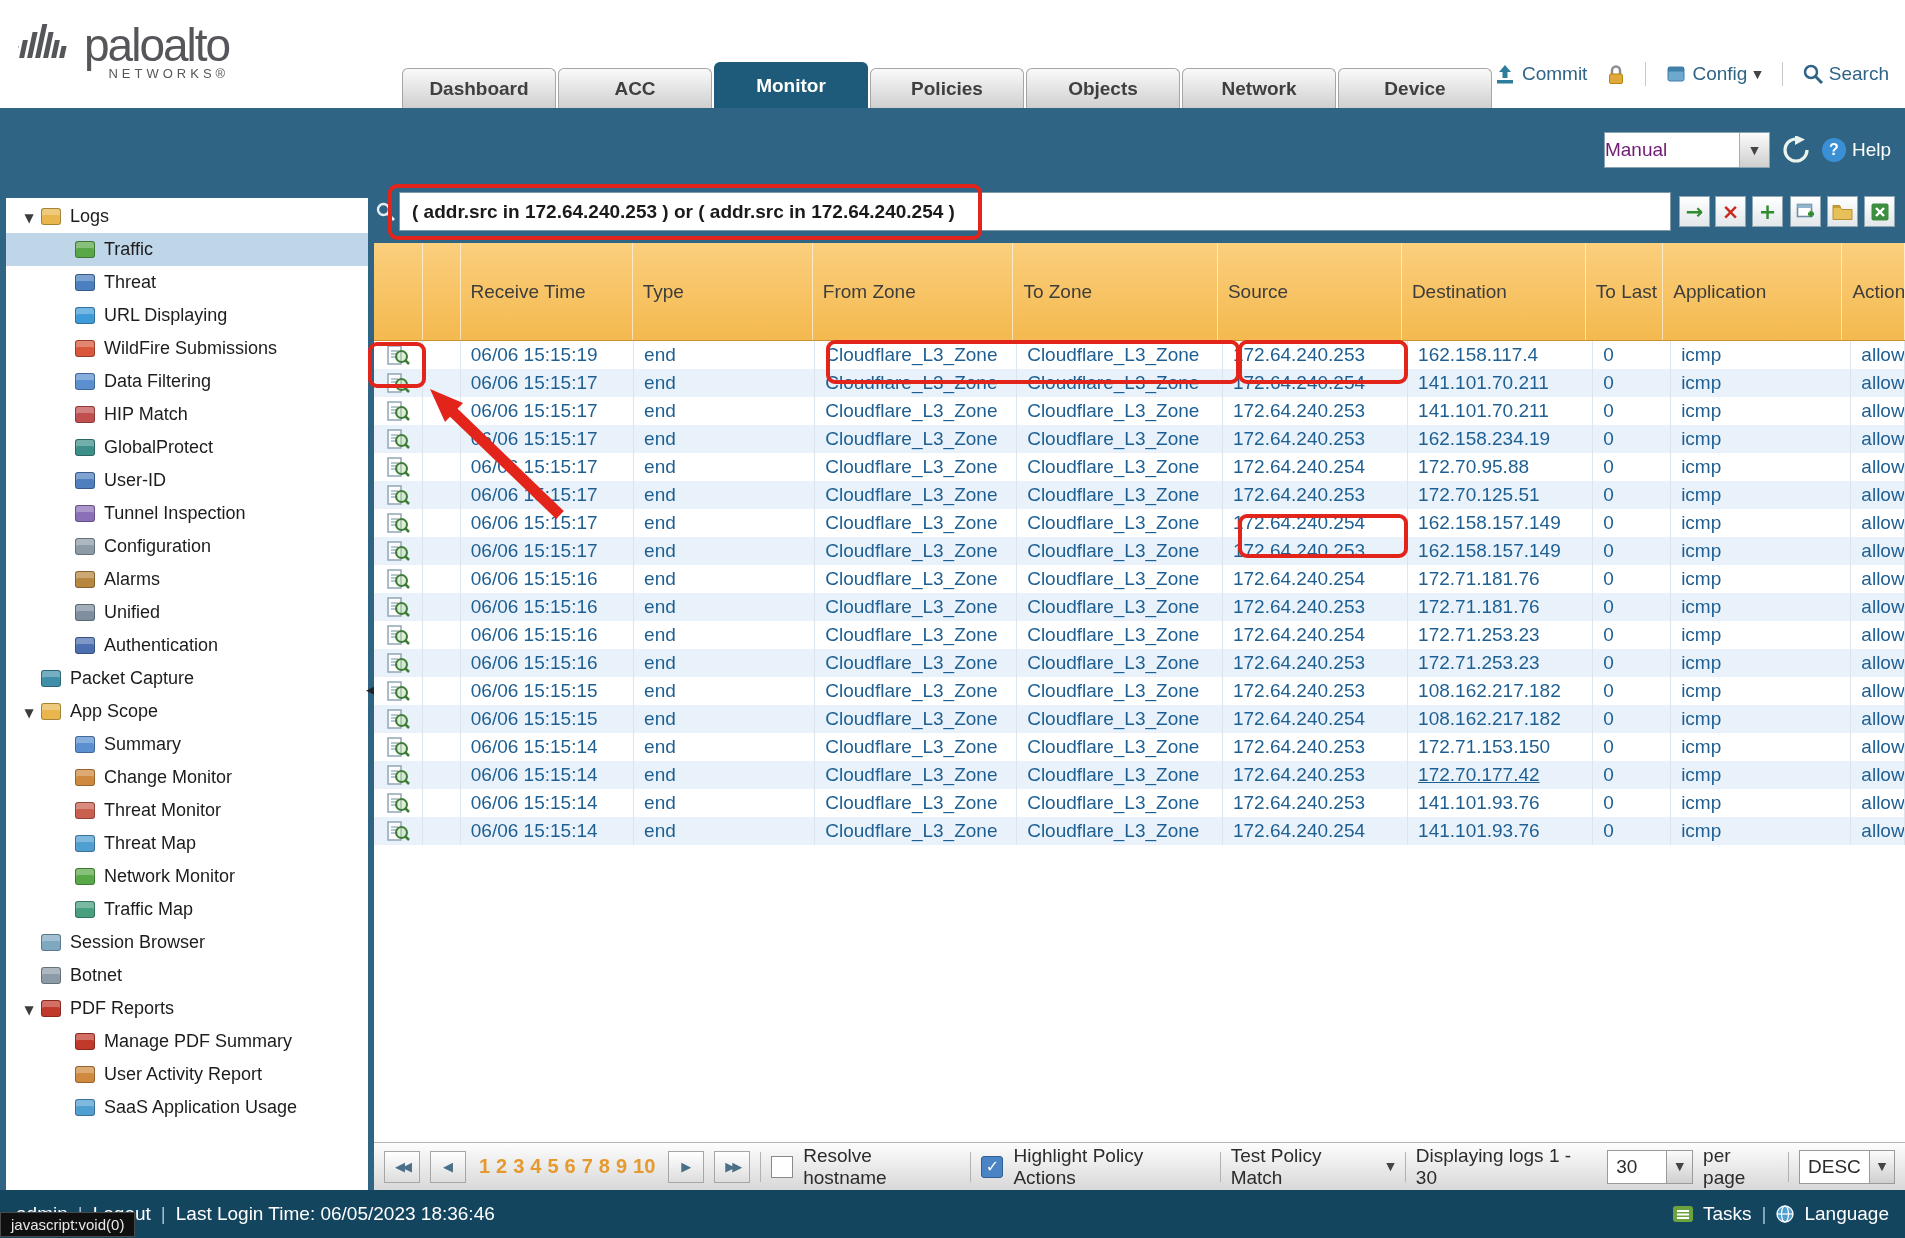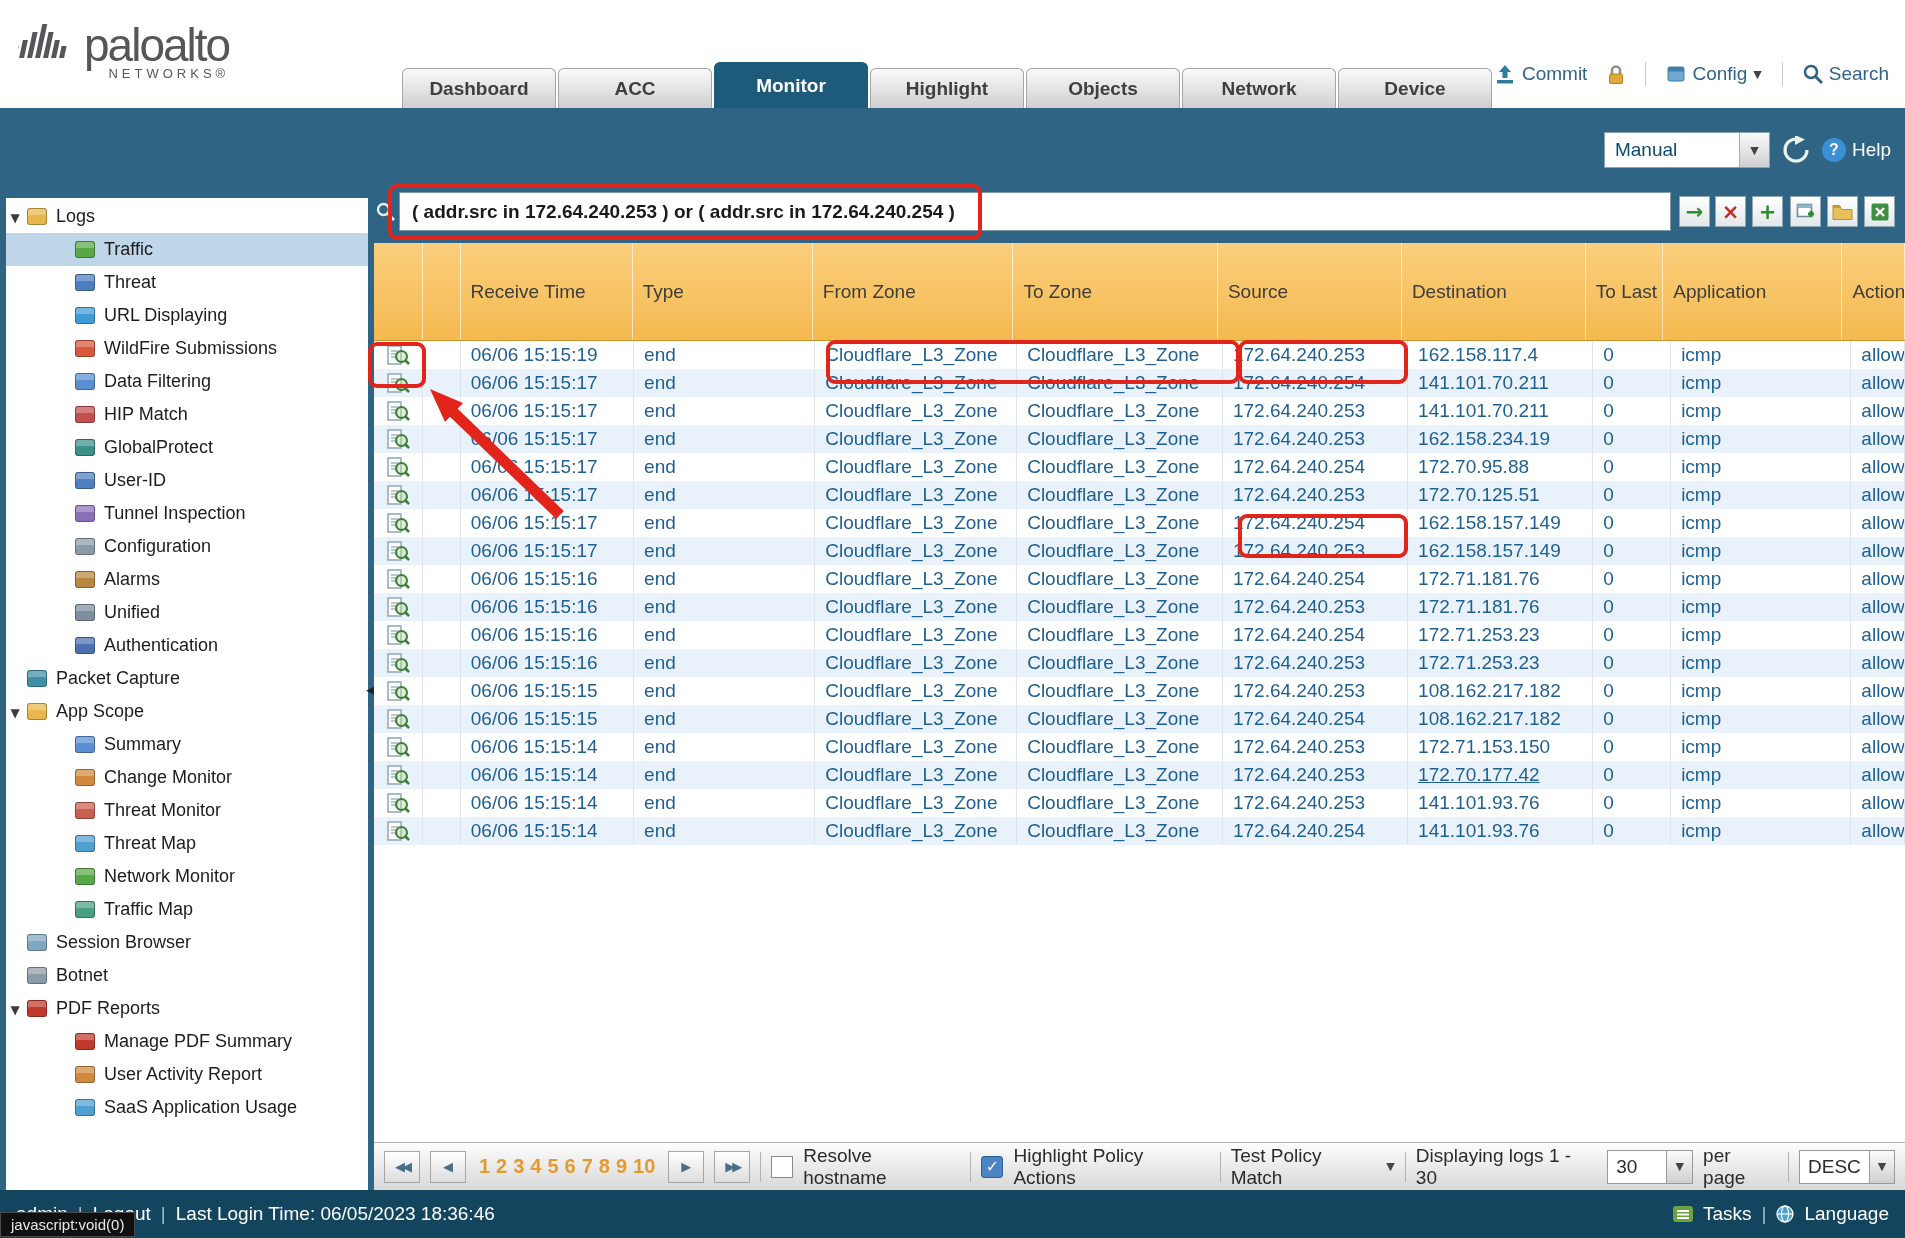--- a/index.html
+++ b/index.html
@@ -16,31 +16,31 @@
        border:1px solid #a6a6a6;border-bottom:none;border-radius:6px 6px 0 0;font-weight:bold;color:#3f3f3f;cursor:pointer}
   .tab.active{background:#1E5B7B;border-color:#1E5B7B;color:#fff;height:46px;line-height:46px}
   .hdr-actions{position:absolute;right:16px;top:62px;display:flex;align-items:center;gap:20px;color:#2F6487;font-size:19px}
   .hdr-actions .grp{display:flex;align-items:center;gap:6px;cursor:pointer}
   .vline{width:1px;height:24px;background:#c9c9c9}
   .caret{font-family:"DejaVu Sans",sans-serif;font-size:11px;color:#444}
 
   
   .refresh-row{position:absolute;top:132px;right:14px;display:flex;align-items:center;gap:12px}
   .manual-select{width:166px;height:36px;background:#fff;border:1px solid #88A2B2;display:flex;align-items:center;cursor:pointer}
-  .manual-select .val{flex:1;padding-left:10px;color:#0c4a6e}
+  .manual-select .val{flex:1;color:#701a75}
   .manual-select .btn{width:30px;height:34px;background:linear-gradient(#fbfbfb,#cfcfcf);border-left:1px solid #9ab0bf;
        display:flex;align-items:center;justify-content:center}
   .help-badge{width:24px;height:24px;border-radius:50%;background:#3B8FD4;color:#fff;display:flex;align-items:center;
        justify-content:center;font-weight:bold;font-size:16px}
   .help-grp{display:flex;align-items:center;gap:6px;color:#fff;cursor:pointer}
 
   
   .sidebar{position:absolute;left:6px;top:198px;width:362px;height:992px;background:#fff;overflow:hidden;padding-top:2px}
   .tree-item{height:33px;display:flex;align-items:center;font-size:18px;color:#1c1c1c;cursor:pointer;white-space:nowrap}
-  .tree-item.lvl0{}
+  .tree-item.lvl0{padding-left:14px}
   .tree-item.lvl1{padding-left:66px}
   .tree-item.selected{background:#BFD5E8}
   .tri{width:18px;display:inline-block;text-align:center}
   .tri::before{content:"▼";font-family:"DejaVu Sans",sans-serif;font-size:12px;color:#3c3c3c}
   .tri.ghost{visibility:hidden}
   .node-icon{width:20px;height:17px;border-radius:3px;margin:0 9px 0 3px;flex:0 0 auto;
        border:1px solid rgba(0,0,0,.28);box-shadow:inset 0 6px rgba(255,255,255,.28)}
   .collapse-handle{position:absolute;left:366px;top:682px;color:#222;font-family:"DejaVu Sans",sans-serif;font-size:13px;cursor:pointer}
 
   
@@ -113,21 +113,21 @@
     <div>
       <div class="logo-txt">paloalto</div>
       <div class="logo-sub">NETWORKS®</div>
     </div>
   </div>
 
   <div class="tabs">
       <div class="tab">Dashboard</div>
       <div class="tab">ACC</div>
       <div class="tab active">Monitor</div>
-      <div class="tab">Highlight</div>
+      <div class="tab">Policies</div>
       <div class="tab">Objects</div>
       <div class="tab">Network</div>
       <div class="tab">Device</div>
     </div>
 
   <div class="hdr-actions">
     <div class="grp">
       <svg width="22" height="21" viewBox="0 0 22 21">
         <path d="M11 1 L17 8 L13.5 8 L13.5 14 L8.5 14 L8.5 8 L5 8 Z" fill="#2E7D9E"></path>
         <rect x="3" y="16" width="16" height="3.5" fill="#2E7D9E"></rect>

